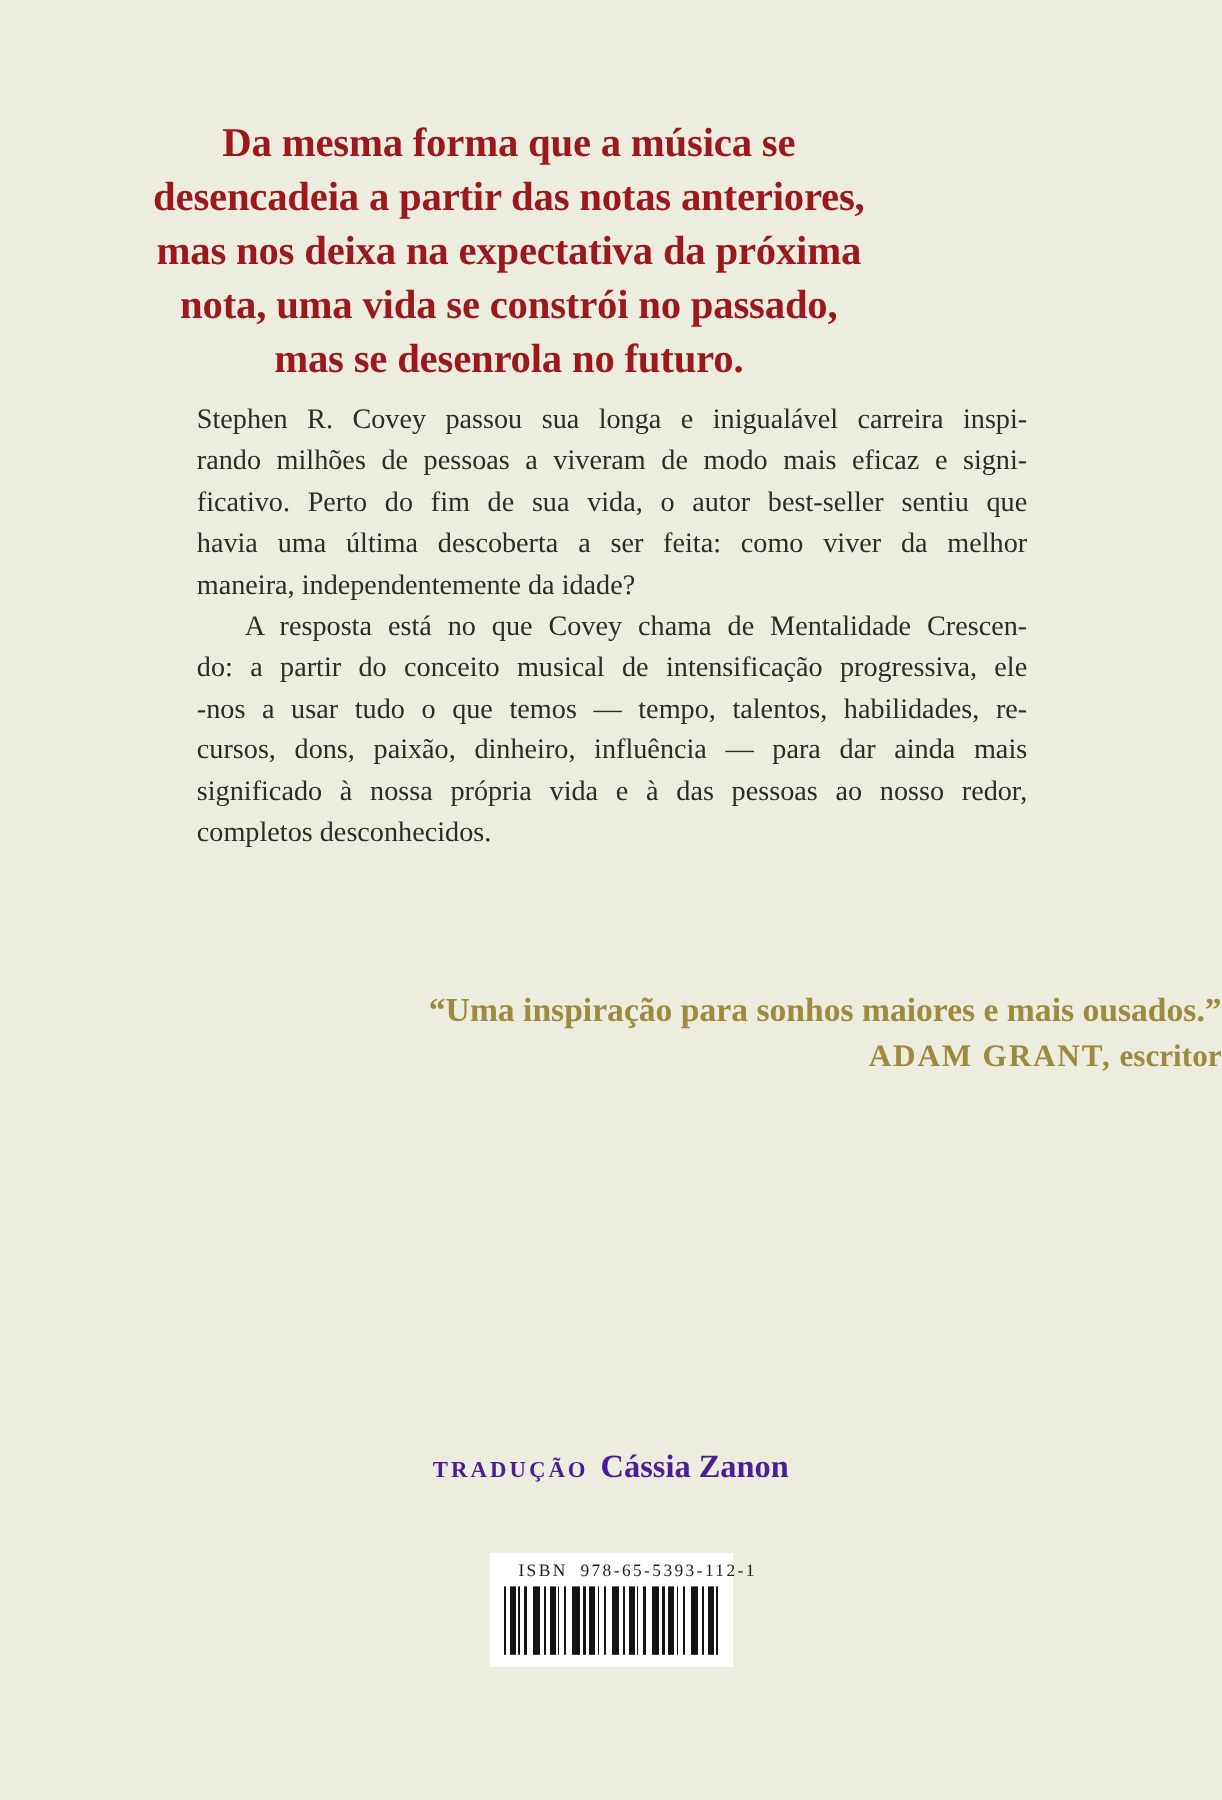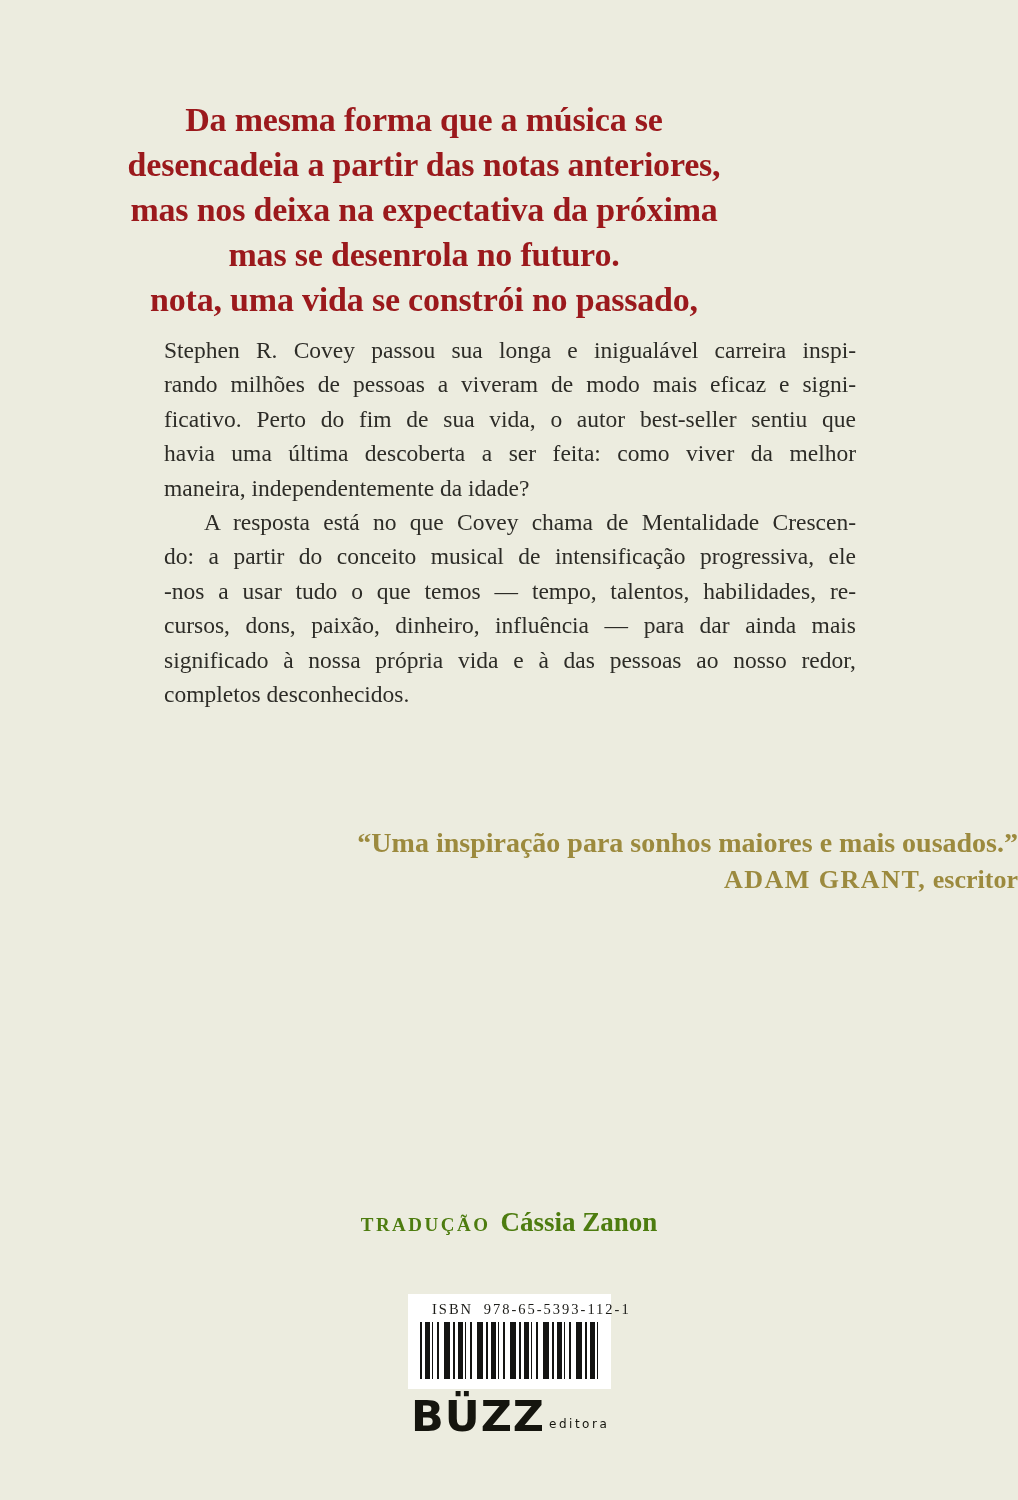--- a/index.html
+++ b/index.html
@@ -75,21 +75,21 @@
   }
   .endorsement .attribution .attr-name { letter-spacing: 1.5px; }
 
   
   .credits {
     position: absolute;
     top: 1205px;
     left: 0;
     width: 1018px;
     text-align: center;
-    color: #4d7c0f;
+    color: #4c1d95;
     line-height: 34px;
   }
   .credits .label {
     font-size: 19px;
     font-weight: bold;
     letter-spacing: 2.5px;
   }
   .credits .name {
     font-size: 27px;
     font-weight: bold;
@@ -154,22 +154,22 @@
 </style>
 </head>
 <body>
 
 <div class="page">
 
   <div class="headline">
       <div class="line">Da mesma forma que a música se</div>
       <div class="line">desencadeia a partir das notas anteriores,</div>
       <div class="line">mas nos deixa na expectativa da próxima</div>
+      <div class="line">nota, uma vida se constrói no passado,</div>
       <div class="line">mas se desenrola no futuro.</div>
-      <div class="line">nota, uma vida se constrói no passado,</div>
     </div>
 
   <div class="synopsis">
     <div class="para">
         <div class="line">Stephen R. Covey passou sua longa e inigualável carreira inspi-</div>
         <div class="line">rando milhões de pessoas a viveram de modo mais eficaz e signi-</div>
         <div class="line">ficativo. Perto do fim de sua vida, o autor best-seller sentiu que</div>
         <div class="line">havia uma última descoberta a ser feita: como viver da melhor</div>
         <div class="line">maneira, independentemente da idade?</div>
       </div>
@@ -196,18 +196,14 @@
   </div>
 
   <div class="isbn-box">
     <div class="isbn-line">
       <span>ISBN</span>
       <span class="isbn-number">978-65-5393-112-1</span>
     </div>
     <div class="barcode"></div>
   </div>
 
-  <div class="publisher">
-    <span class="logo-main">BÜZZ</span>
-    <span class="logo-sub">editora</span>
-  </div>
 
 </div>
 
 </body></html>

